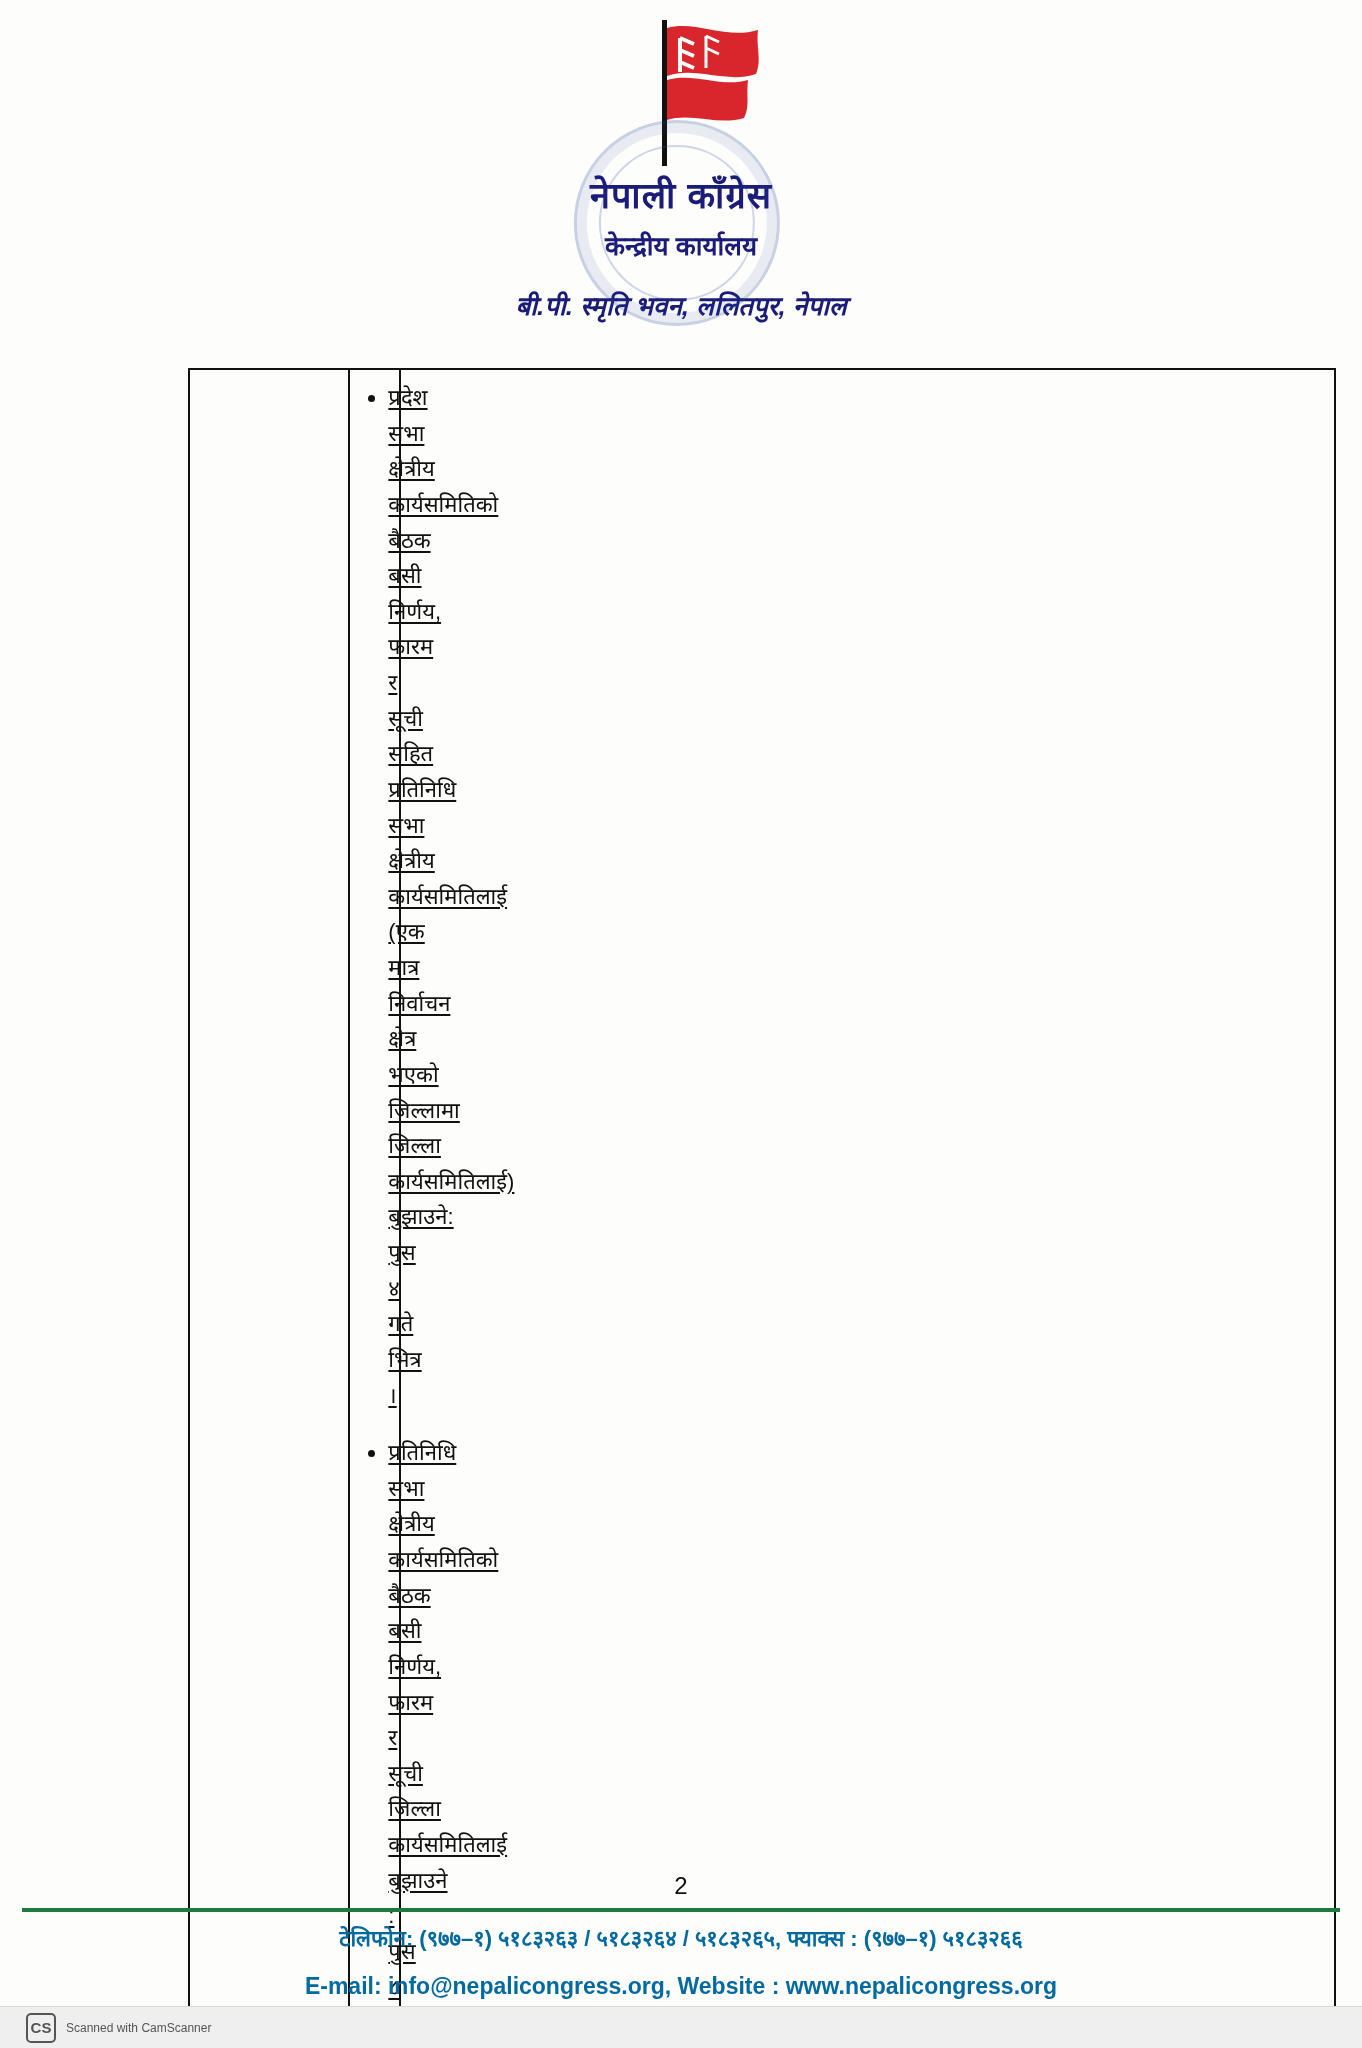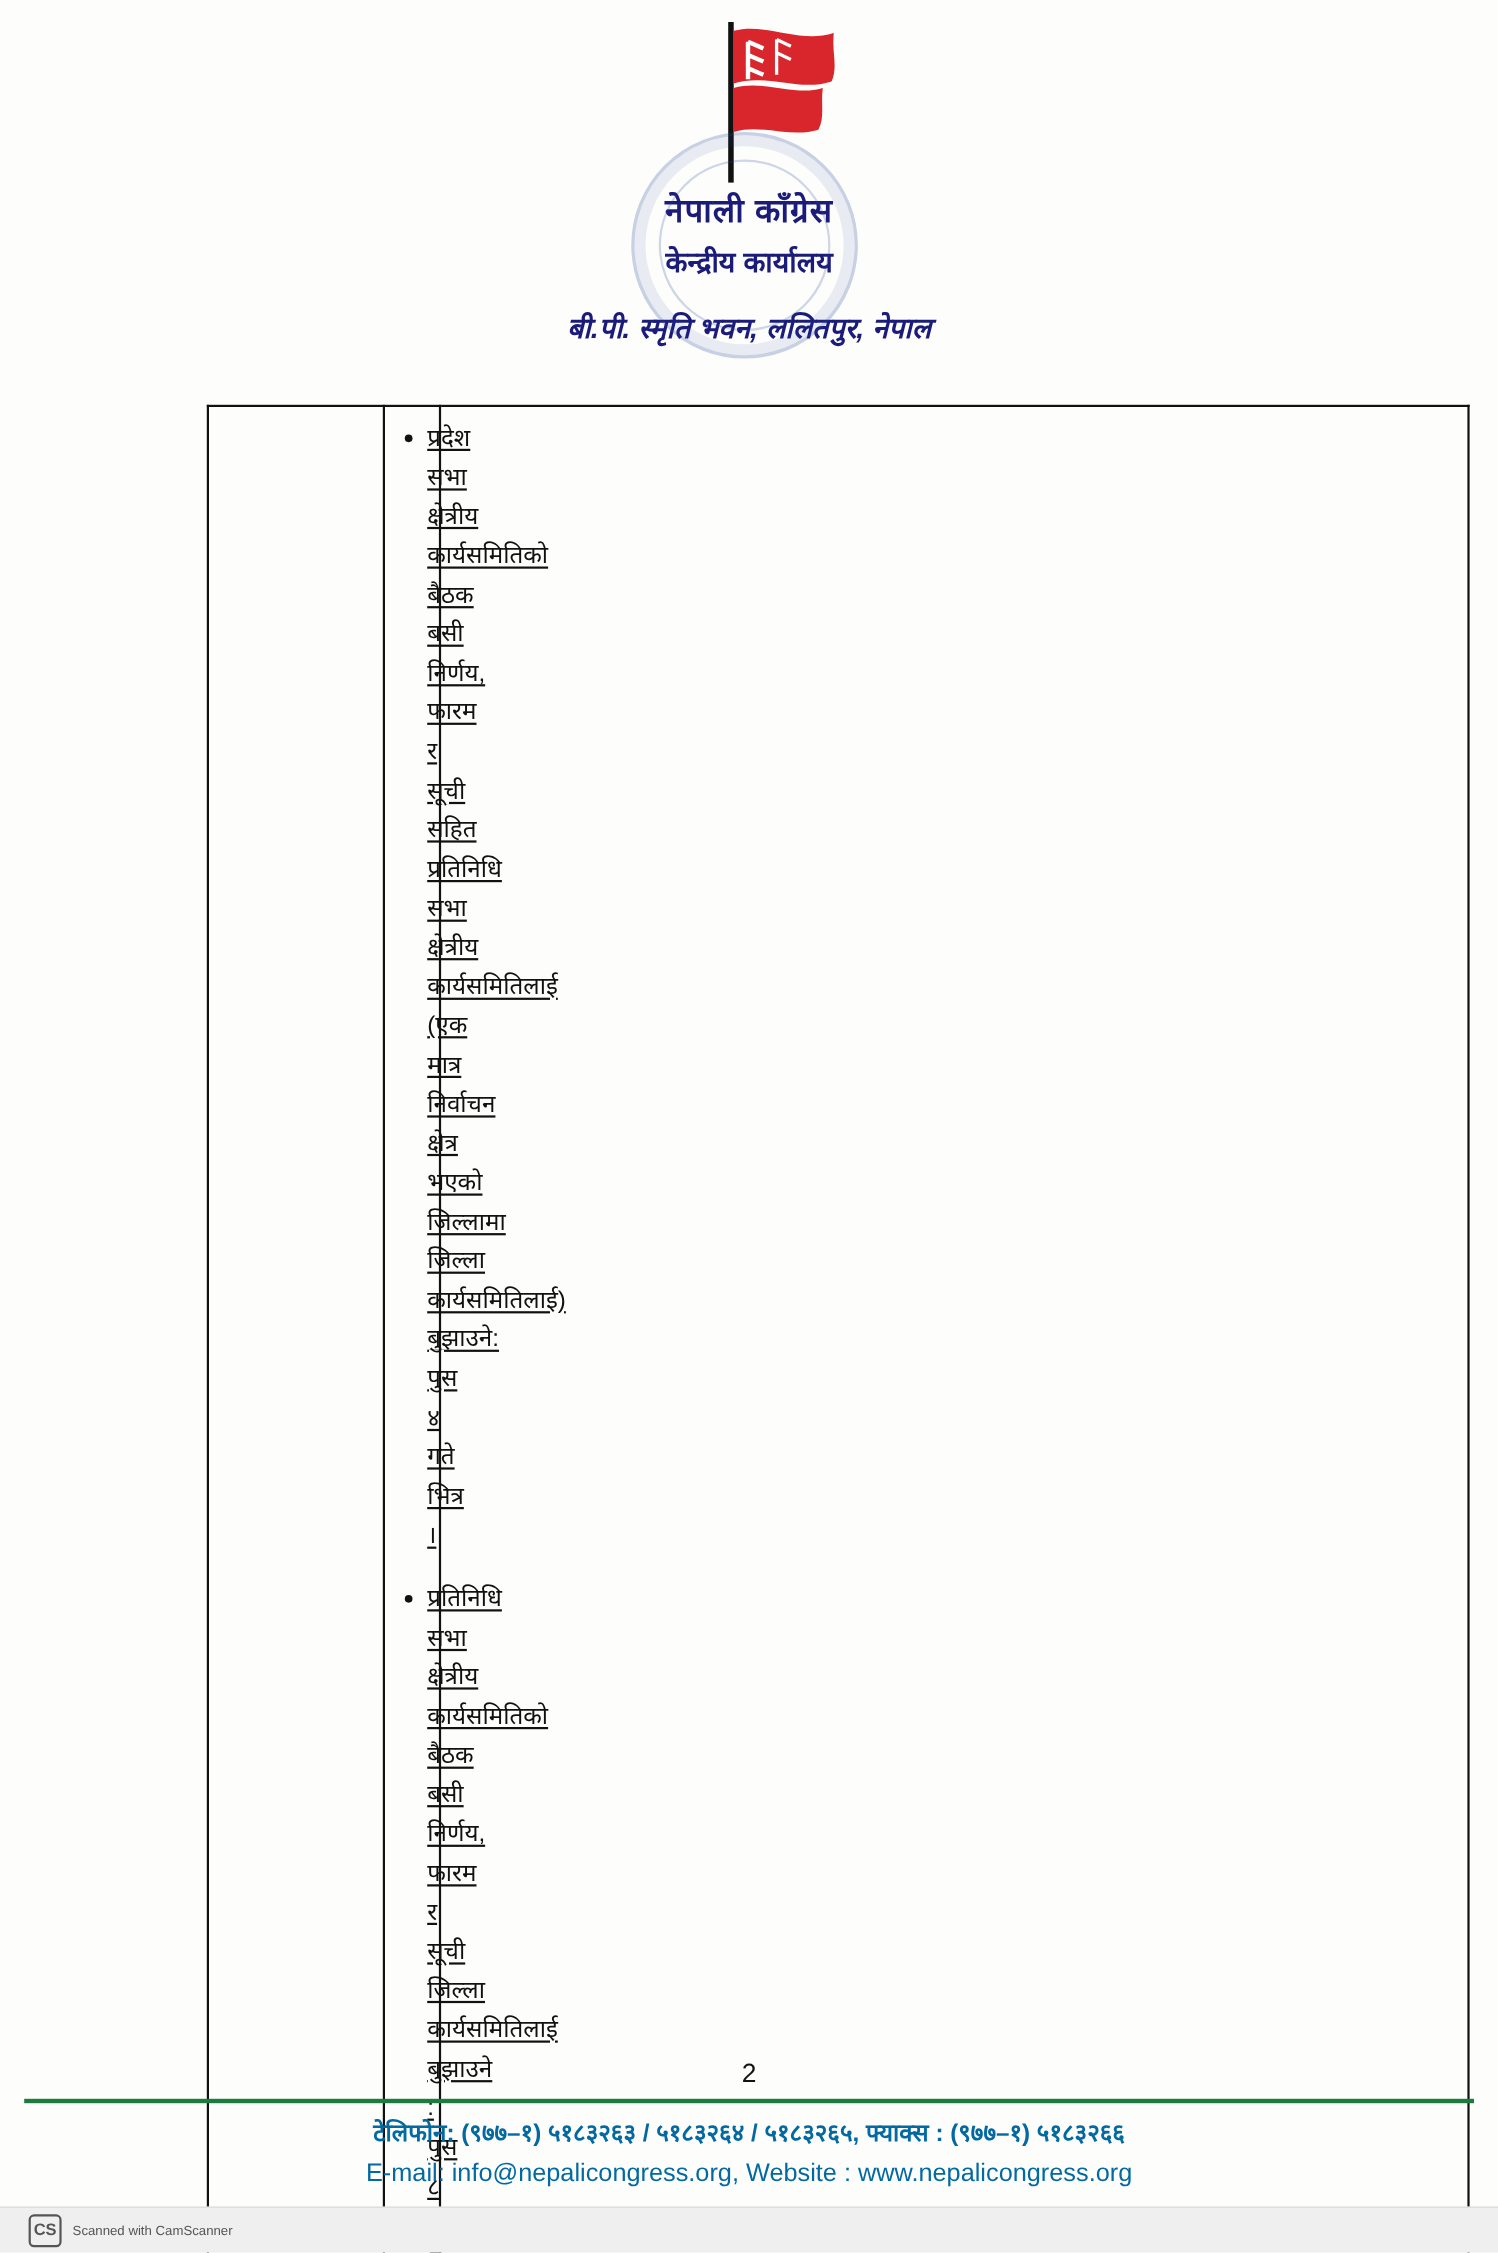--- a/index.html
+++ b/index.html
@@ -29,21 +29,21 @@
     width: 100%;
     text-align: center;
   }
   .flag-wrap {
     height: 150px;
     display: flex;
     align-items: flex-end;
     justify-content: center;
   }
   .org-name {
-    font-size: 30px;
+    font-size: 36px;
     font-weight: 700;
     color: #1b1b7a;
     letter-spacing: 1px;
     margin-top: 2px;
     font-family: "Liberation Sans", sans-serif;
   }
   .org-sub {
     font-size: 26px;
     font-weight: 700;
     color: #1b1b7a;
@@ -125,21 +125,21 @@
   }
   .footer-lines {
     position: absolute;
     top: 1922px;
     left: 0;
     width: 100%;
     text-align: center;
     color: #0369a1;
   }
   .footer-lines .l1 { font-size: 22px; font-weight: 700; }
-  .footer-lines .l2 { font-size: 23px; font-weight: 400; margin-top: 10px; }
+  .footer-lines .l2 { font-size: 23px; font-weight: 700; margin-top: 21px; }
 
   
   .scanbar {
     position: absolute;
     left: 0;
     bottom: 0;
     width: 100%;
     height: 42px;
     background: #efefef;
     border-top: 1px solid #d8d8d8;

